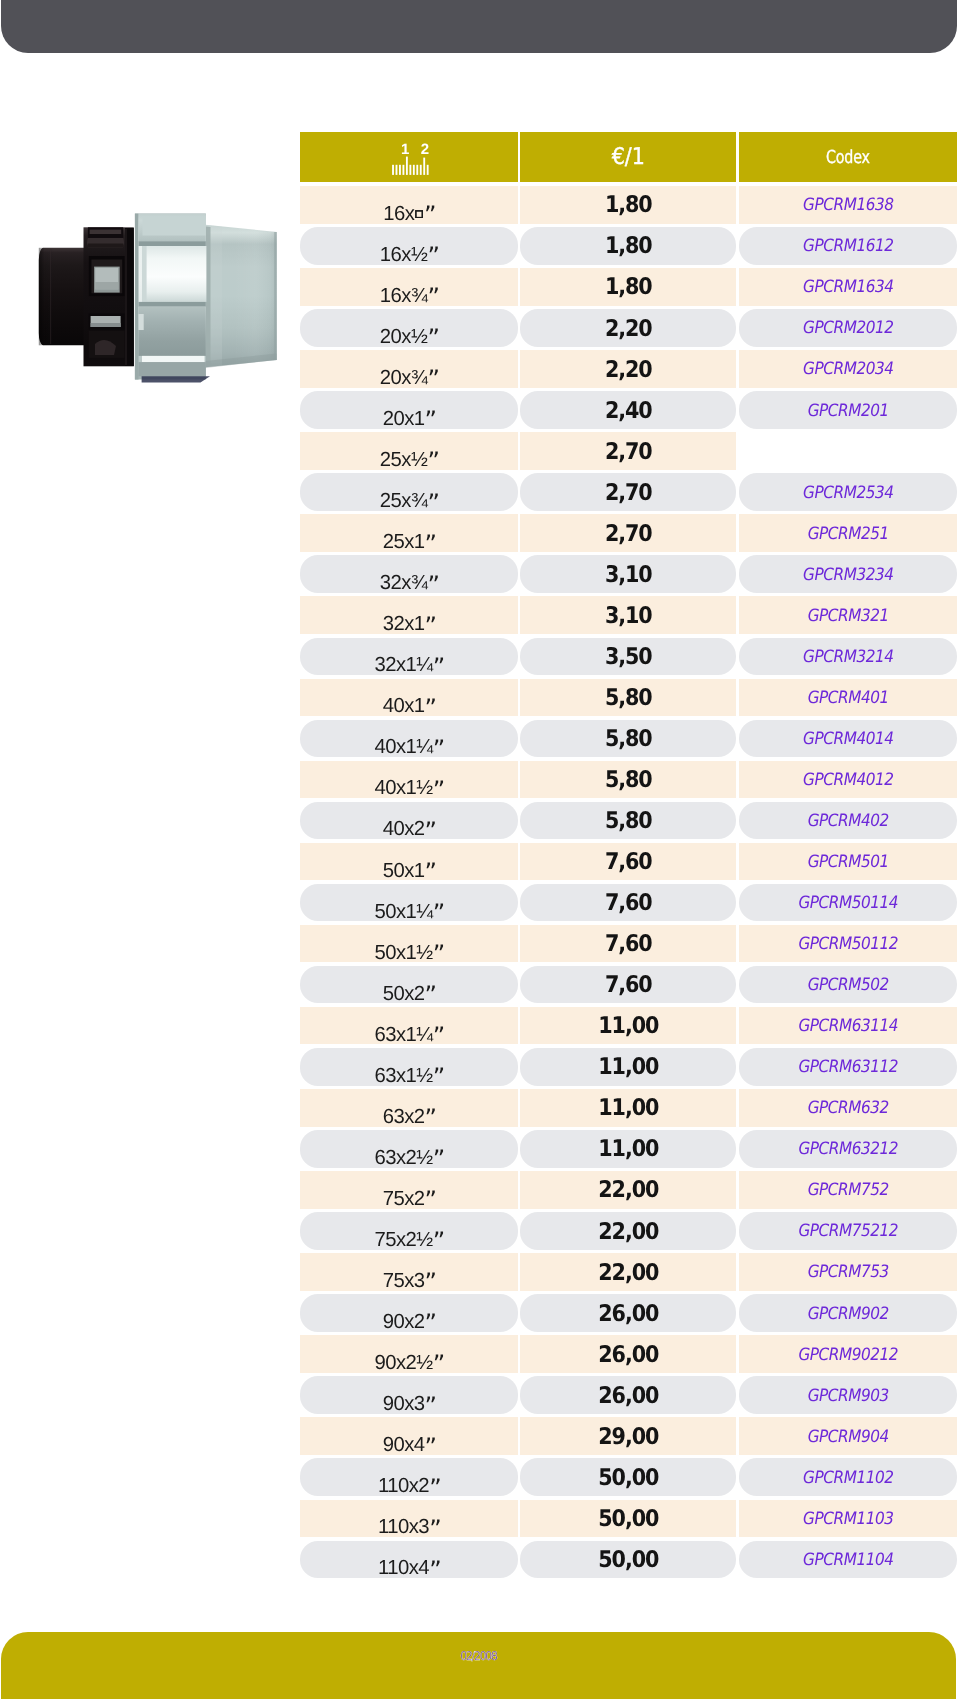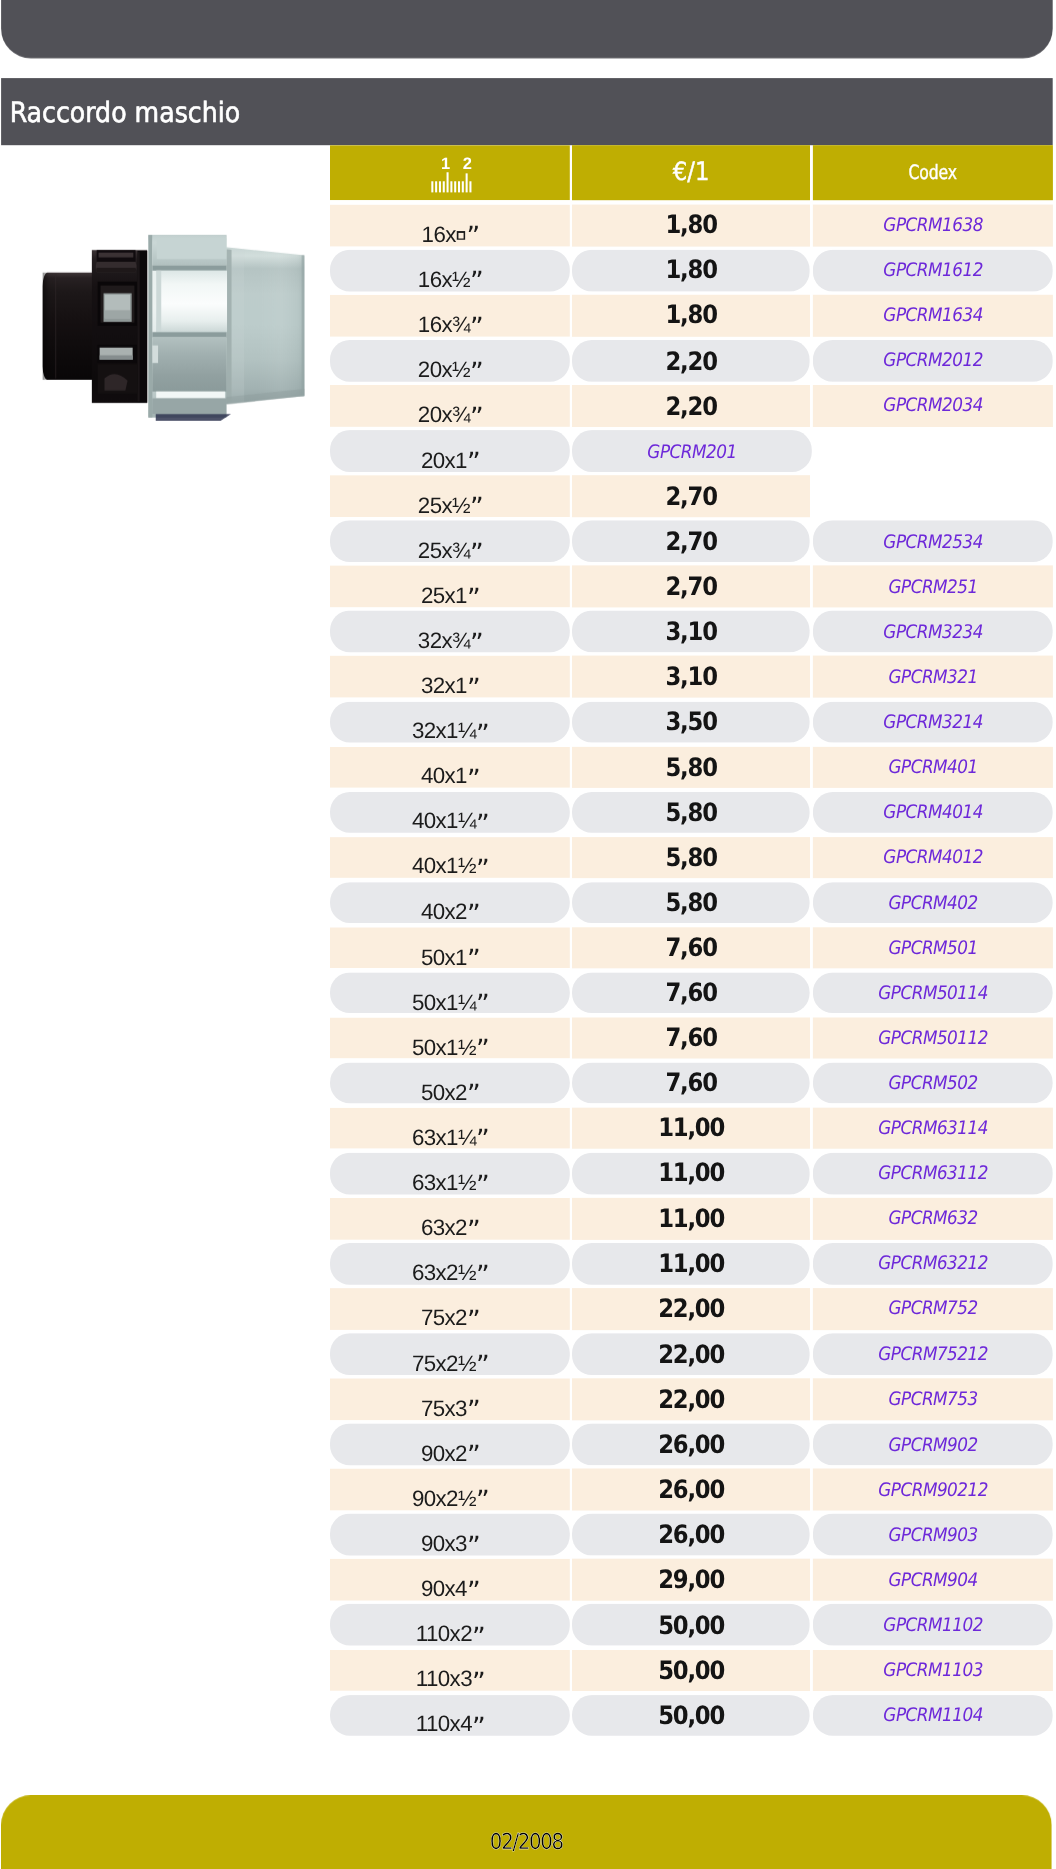--- a/index.html
+++ b/index.html
@@ -3,21 +3,21 @@
 <meta charset="utf-8">
 <title>Raccordo maschio</title>
 <style>
   html,body{margin:0;padding:0;}
   body{width:960px;height:1699px;background:#ffffff;font-family:"Liberation Sans",sans-serif;overflow:hidden;position:relative;-webkit-font-smoothing:antialiased;text-rendering:geometricPrecision;}
   .page{position:absolute;left:0;top:0;width:960px;height:1699px;background:#fff;transform:translateZ(0);}
   .topbar{position:absolute;left:1px;top:-12px;width:956px;height:64.5px;background:#515157;border-radius:0 0 27px 27px;}
   .titlebar{position:absolute;left:1px;top:70.5px;width:956px;height:60.5px;background:#515157;will-change:transform;}
   .titlebar .t{transform:translateZ(0);position:absolute;left:7.8px;top:1.6px;height:60.5px;line-height:60.5px;color:#ffffff;font-family:"DejaVu Sans",sans-serif;font-size:25.5px;font-weight:400;-webkit-text-stroke:0.55px #ffffff;font-stretch:condensed;}
   .footer{position:absolute;left:1px;top:1632px;width:955px;height:70px;background:#BFAE02;border-radius:27px 27px 0 0;will-change:transform;}
-  .footer .d{transform:translateZ(0);position:absolute;left:0;right:0;top:30px;text-align:center;color:#000000;font-family:"DejaVu Sans",sans-serif;font-stretch:condensed;font-size:20px;letter-spacing:-1.2px;-webkit-text-stroke:0.3px #ffffff;}
+  .footer .d{transform:translateZ(0);position:absolute;left:0;right:0;top:17px;text-align:center;color:#4c1d95;font-family:"DejaVu Sans",sans-serif;font-stretch:condensed;font-size:12px;letter-spacing:-1.2px;-webkit-text-stroke:0.3px #ffffff;}
 
   .table{position:absolute;left:299.5px;top:132px;width:657.2px;}
   .thead{display:flex;height:50px;will-change:transform;}
   .th{background:#BFAE02;color:#ffffff;display:flex;align-items:center;justify-content:center;position:relative;-webkit-text-stroke:0.35px #ffffff;transform:translateZ(0);}
   .c1{width:218.2px;flex:none;margin-right:2px;} .c2{width:216.2px;flex:none;margin-right:3px;} .c3{width:217.8px;flex:none;}
   .th.c2{font-family:"DejaVu Sans",sans-serif;font-stretch:condensed;font-size:23px;}
   .th.c3{font-family:"DejaVu Sans",sans-serif;font-stretch:condensed;font-size:18px;letter-spacing:-0.2px;}
   .th.c3 > span{display:inline-block;transform:scaleX(0.88);transform-origin:center;}
   .rows{position:absolute;left:0;top:54px;width:657.2px;will-change:transform;}
   .tr{display:flex;height:37.55px;margin-bottom:3.5px;}
@@ -31,23 +31,20 @@
   .boxglyph{display:inline-block;width:8.2px;height:8.6px;margin:0 0.6px 0 0.8px;position:relative;top:-0.2px;}
   .dq{font-family:"DejaVu Sans",sans-serif;font-size:24px;position:relative;top:0.9px;letter-spacing:-1.5px;margin-left:0.1px;}
   .boxglyph svg{display:block;}
   .th.c1 svg{position:absolute;left:0;top:0;}
 </style>
 </head>
 <body>
 
 <div class="page">
   <div class="topbar"></div>
-  <div class="titlebar">
-    <div class="t">Raccordo maschio</div>
-  </div>
 
   <div class="product">
 <svg width="242" height="172" viewBox="0 0 242 172" style="display:block">
   <defs>
     <linearGradient id="gThread" x1="0" y1="0" x2="0" y2="1">
       <stop offset="0" stop-color="#3e3537"></stop>
             <stop offset="0.05" stop-color="#282123"></stop>
       <stop offset="0.18" stop-color="#1d1819"></stop>
             <stop offset="0.42" stop-color="#161112"></stop>
       <stop offset="0.62" stop-color="#110d0e"></stop>
@@ -235,20 +232,21 @@
             <span class="dq">”</span>
           </div>
         <div class="td c2 price">2,20</div>
         <div class="td c3 codex">GPCRM2034</div>
       </div>
       <div class="tr even">
         <div class="td c1 size">
             <span>20x1</span>
             <span class="dq">”</span>
           </div>
+        <div class="td c2 price">2,40</div>
         <div class="td c3 codex">GPCRM201</div>
       </div>
       <div class="tr odd">
         <div class="td c1 size">
             <span>25x½</span>
             <span class="dq">”</span>
           </div>
         <div class="td c2 price">2,70</div>
       </div>
       <div class="tr even">

